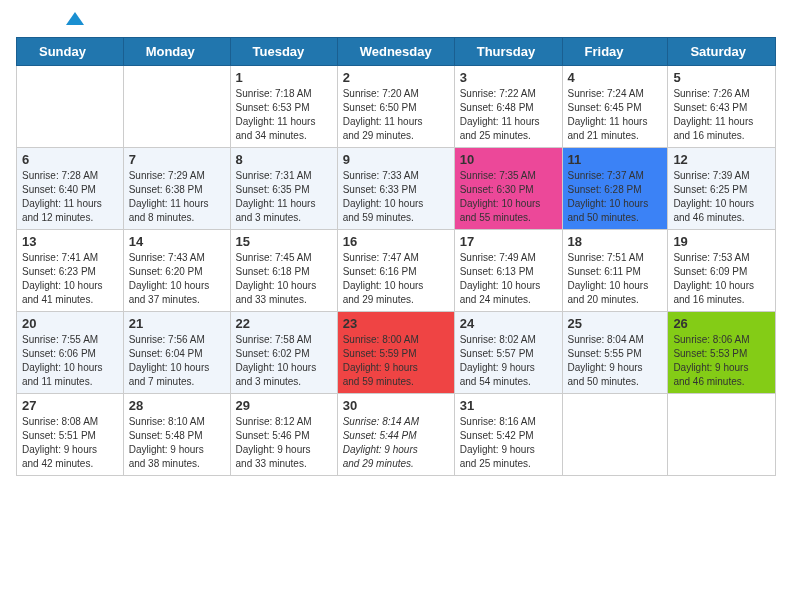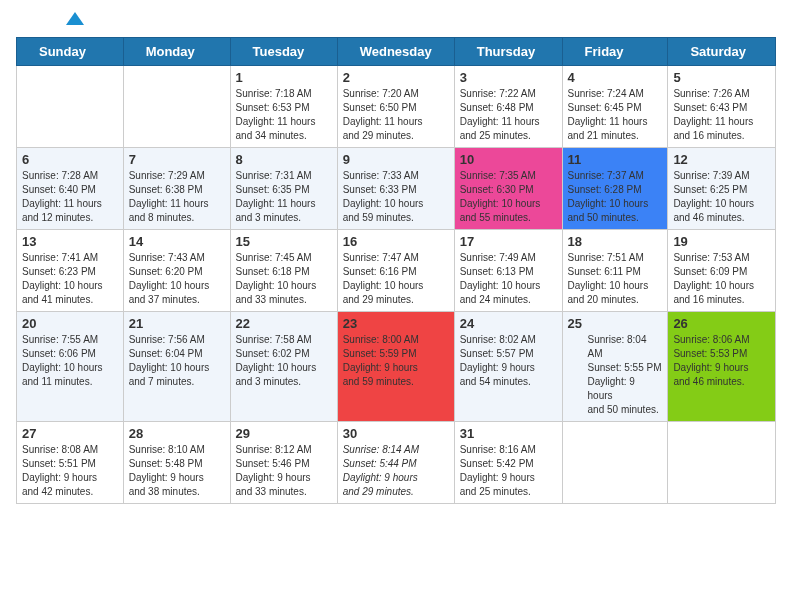--- a/index.html
+++ b/index.html
@@ -280,21 +280,21 @@
         </td>
         <td style="background: rgb(240, 245, 251);">
           <span class="day-number">24</span>
           <div class="day-info" style="white-space: pre-line;">Sunrise: 8:02 AM
 Sunset: 5:57 PM
 Daylight: 9 hours
 and 54 minutes.</div>
         </td>
         <td style="background: rgb(240, 245, 251);">
           <span class="day-number">25</span>
-          <div class="day-info" style="white-space: pre-line; margin-left: 20px;">Sunrise: 8:04 AM
+          <div class="day-info" style="white-space: pre-line;">Sunrise: 8:04 AM
 Sunset: 5:55 PM
 Daylight: 9 hours
 and 50 minutes.</div>
         </td>
         <td style="background: #84cc16;">
           <span class="day-number">26</span>
           <div class="day-info" style="white-space: pre-line;">Sunrise: 8:06 AM
 Sunset: 5:53 PM
 Daylight: 9 hours
 and 46 minutes.</div>

